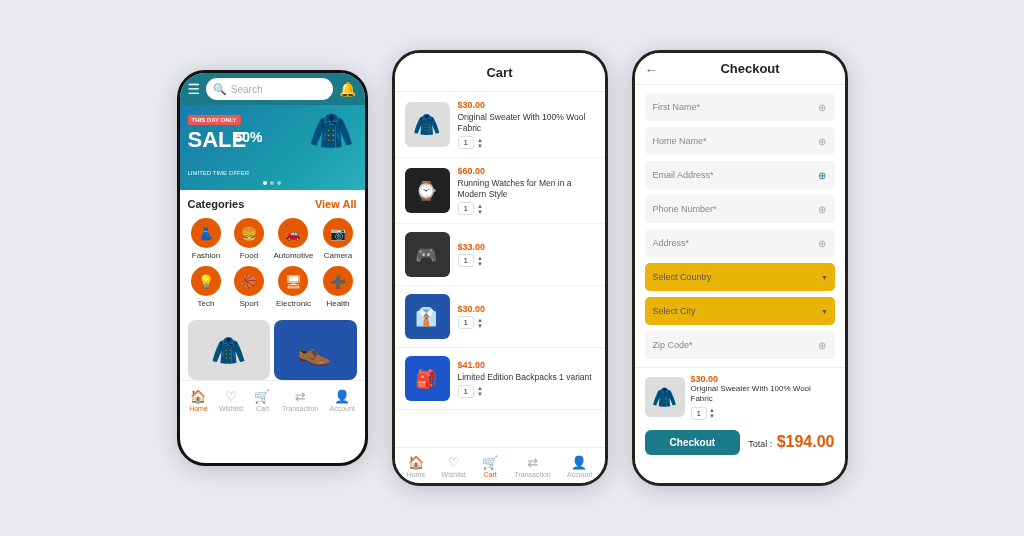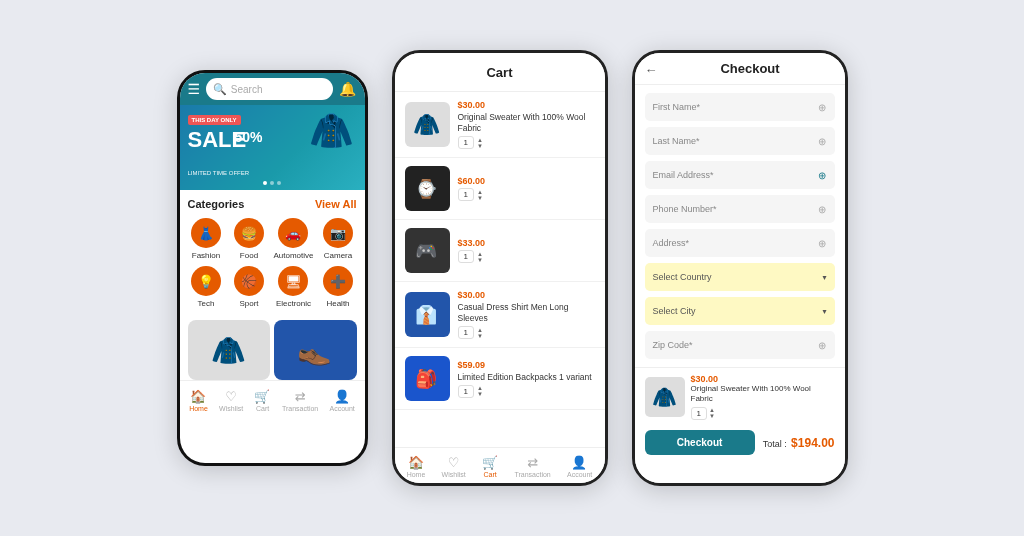--- a/index.html
+++ b/index.html
@@ -265,21 +265,21 @@
       border-radius: 5px;
       padding: 6px 8px;
       display: flex;
       align-items: center;
       justify-content: space-between;
       height: 28px;
     }
     .form-field-label { font-size: 9px; color: #888; }
     .form-field-icon { font-size: 10px; color: #aaa; }
     .form-select {
-      background: #fef9c3;
+      background: #eab308;
       border-radius: 5px;
       padding: 6px 8px;
       display: flex;
       align-items: center;
       justify-content: space-between;
       height: 28px;
     }
     .form-select-label { font-size: 9px; color: #555; font-weight: 500; }
     .form-select-arrow { font-size: 8px; color: #555; }
     .s3-order-summary {
@@ -312,21 +312,21 @@
       background: #1a7a8a;
       color: #fff;
       border-radius: 6px;
       padding: 7px 14px;
       font-size: 10px;
       font-weight: 600;
       flex: 1;
       text-align: center;
     }
     .total-text { font-size: 9px; color: #333; white-space: nowrap; }
-    .total-amount { font-size: 12px; font-weight: 700; color: #e55a00; }
+    .total-amount { font-size: 16px; font-weight: 700; color: #e55a00; }
 
     
     .img-sweater { background: #ddd; }
     .img-watch { background: #222; }
     .img-gamepad { background: #333; }
     .img-shirt { background: #2255aa; }
     .img-bag { background: #1a55cc; }
   </style>
 </head>
 <body>
@@ -450,20 +450,21 @@
                 <span class="qty-arrow">▼</span>
               </div>
             </div>
           </div>
         </div>
 
         <div class="cart-item">
           <div class="cart-item-img img-watch" style="color:#fff;font-size:18px;">⌚</div>
           <div class="cart-item-info">
             <div class="cart-item-price">$60.00</div>
+            <div class="cart-item-name">Running Watches for Men in a Modern Style</div>
             <div class="cart-item-qty">
               <div class="qty-box">1</div>
               <div class="qty-arrows">
                 <span class="qty-arrow">▲</span>
                 <span class="qty-arrow">▼</span>
               </div>
             </div>
           </div>
         </div>
 
@@ -478,35 +479,34 @@
                 <span class="qty-arrow">▼</span>
               </div>
             </div>
           </div>
         </div>
 
         <div class="cart-item">
           <div class="cart-item-img img-shirt" style="color:#fff;font-size:18px;">👔</div>
           <div class="cart-item-info">
             <div class="cart-item-price">$30.00</div>
-            <div class="cart-item-name">Casual Dress Shirt Men Long Sleeves</div>
             <div class="cart-item-qty">
               <div class="qty-box">1</div>
               <div class="qty-arrows">
                 <span class="qty-arrow">▲</span>
                 <span class="qty-arrow">▼</span>
               </div>
             </div>
           </div>
         </div>
 
         <div class="cart-item">
           <div class="cart-item-img img-bag" style="color:#fff;font-size:18px;">🎒</div>
           <div class="cart-item-info">
-            <div class="cart-item-price">$59.09</div>
+            <div class="cart-item-price">$41.00</div>
             <div class="cart-item-name">Limited Edition Backpacks 1 variant</div>
             <div class="cart-item-qty">
               <div class="qty-box">1</div>
               <div class="qty-arrows">
                 <span class="qty-arrow">▲</span>
                 <span class="qty-arrow">▼</span>
               </div>
             </div>
           </div>
         </div>
@@ -542,21 +542,21 @@
       <div class="s3-header">
         <span class="s3-back">←</span>
         <span class="s3-title">Checkout</span>
       </div>
       <div class="s3-form">
         <div class="form-field">
           <span class="form-field-label">First Name*</span>
           <span class="form-field-icon">⊕</span>
         </div>
         <div class="form-field">
-          <span class="form-field-label">Last Name*</span>
+          <span class="form-field-label">Home Name*</span>
           <span class="form-field-icon">⊕</span>
         </div>
         <div class="form-field">
           <span class="form-field-label">Email Address*</span>
           <span class="form-field-icon" style="color:#1a7a8a;">⊕</span>
         </div>
         <div class="form-field">
           <span class="form-field-label">Phone Number*</span>
           <span class="form-field-icon">⊕</span>
         </div>

